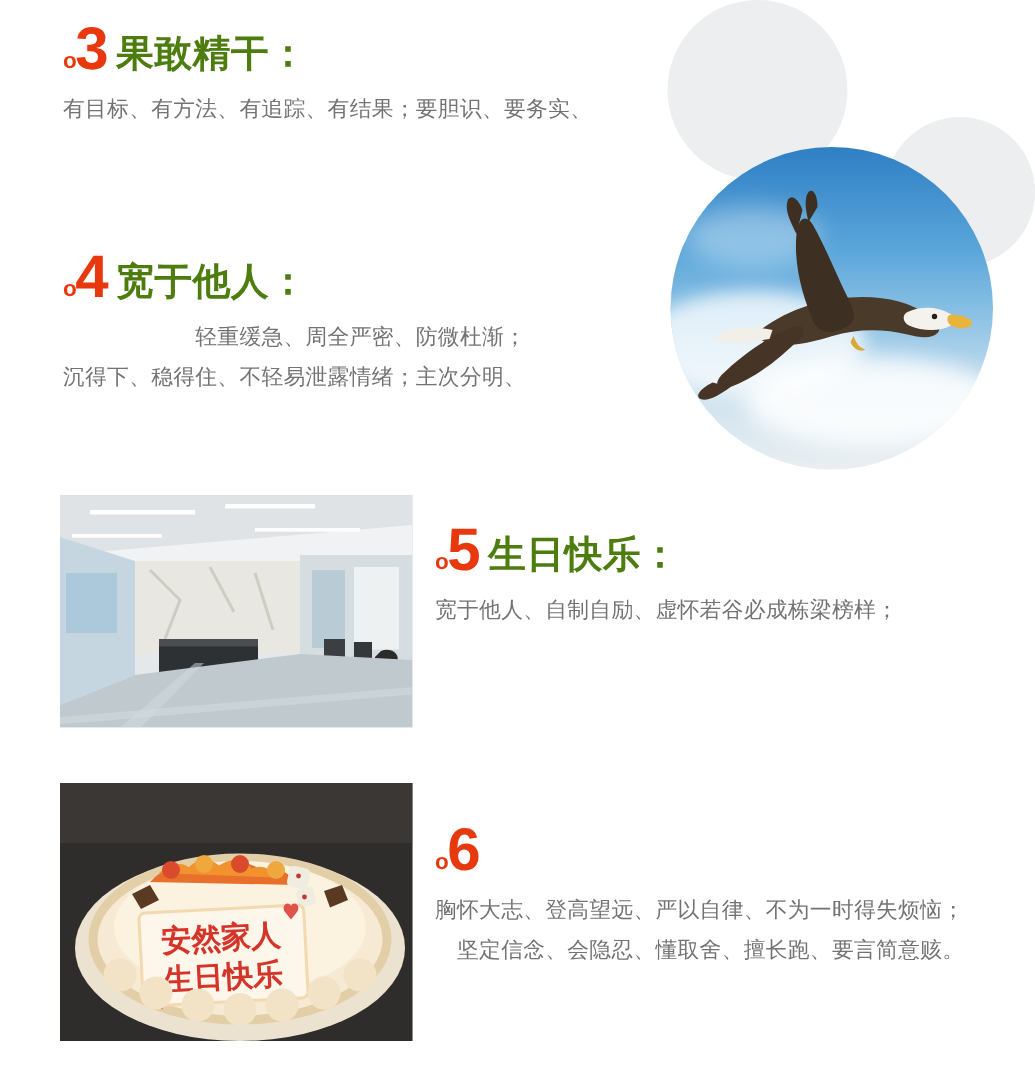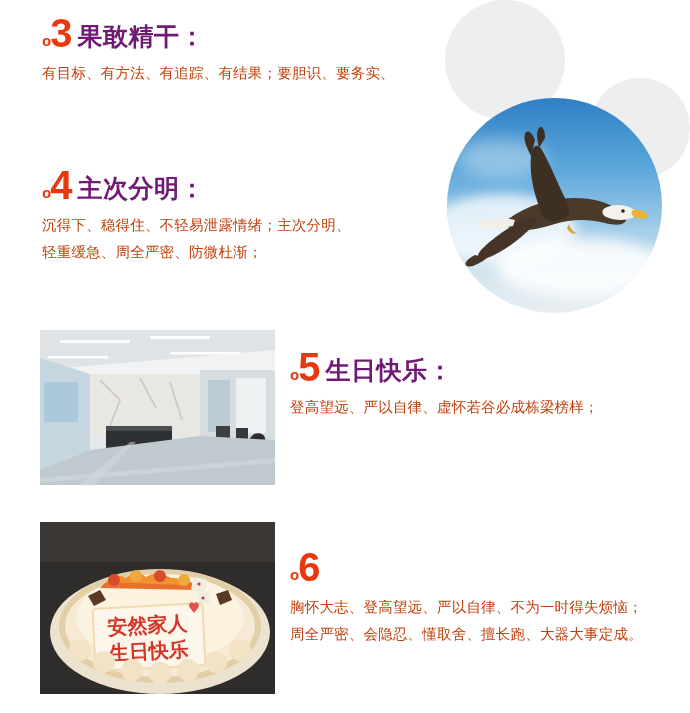--- a/index.html
+++ b/index.html
@@ -116,33 +116,34 @@
     letter-spacing: -1px;
   }
   .num-big {
     font-size: 40px;
     line-height: 0.85;
     letter-spacing: -1px;
   }
   .heading-title {
     font-size: 25px;
     font-weight: bold;
-    color: #701a75;
+    color: #4d7c0f;
     line-height: 1;
     margin-left: 6px;
     position: relative;
     top: -1px;
     letter-spacing: 0.5px;
   }
   .para-line {
     font-size: 14.5px;
-    color: #c2410c;
+    color: #737373;
     line-height: 1.85;
     white-space: nowrap;
     letter-spacing: 0.2px;
+    text-align: right;
   }
 
   
   #block3 { left: 42px; top: 16px; }
   #block4 { left: 42px; top: 168px; }
   #block5 { left: 290px; top: 350px; }
   #block6 { left: 290px; top: 550px; }
 
   #block3 .para-wrap, #block4 .para-wrap { margin-top: 4px; }
 </style>
@@ -278,47 +279,47 @@
       <div class="para-line">有目标、有方法、有追踪、有结果；要胆识、要务实、</div>
     </div>
   </div>
 
   <div class="block" id="block4">
     <div class="heading">
       <span class="num-wrap">
         <span class="num-small">o</span>
           <span class="num-big">4</span>
       </span>
-      <span class="heading-title">主次分明：</span>
+      <span class="heading-title">宽于他人：</span>
     </div>
     <div class="para-wrap">
+      <div class="para-line">轻重缓急、周全严密、防微杜渐；</div>
       <div class="para-line">沉得下、稳得住、不轻易泄露情绪；主次分明、</div>
-      <div class="para-line">轻重缓急、周全严密、防微杜渐；</div>
     </div>
   </div>
 
   <div class="block" id="block5">
     <div class="heading">
       <span class="num-wrap">
         <span class="num-small">o</span>
           <span class="num-big">5</span>
       </span>
       <span class="heading-title">生日快乐：</span>
     </div>
     <div class="para-wrap">
-      <div class="para-line">登高望远、严以自律、虚怀若谷必成栋梁榜样；</div>
+      <div class="para-line">宽于他人、自制自励、虚怀若谷必成栋梁榜样；</div>
     </div>
   </div>
 
   <div class="block" id="block6">
     <div class="heading">
       <span class="num-wrap">
         <span class="num-small">o</span>
           <span class="num-big">6</span>
       </span>
     </div>
     <div class="para-wrap">
       <div class="para-line">胸怀大志、登高望远、严以自律、不为一时得失烦恼；</div>
-      <div class="para-line">周全严密、会隐忍、懂取舍、擅长跑、大器大事定成。</div>
+      <div class="para-line">坚定信念、会隐忍、懂取舍、擅长跑、要言简意赅。</div>
     </div>
   </div>
 
 </div>
 
 </body></html>

